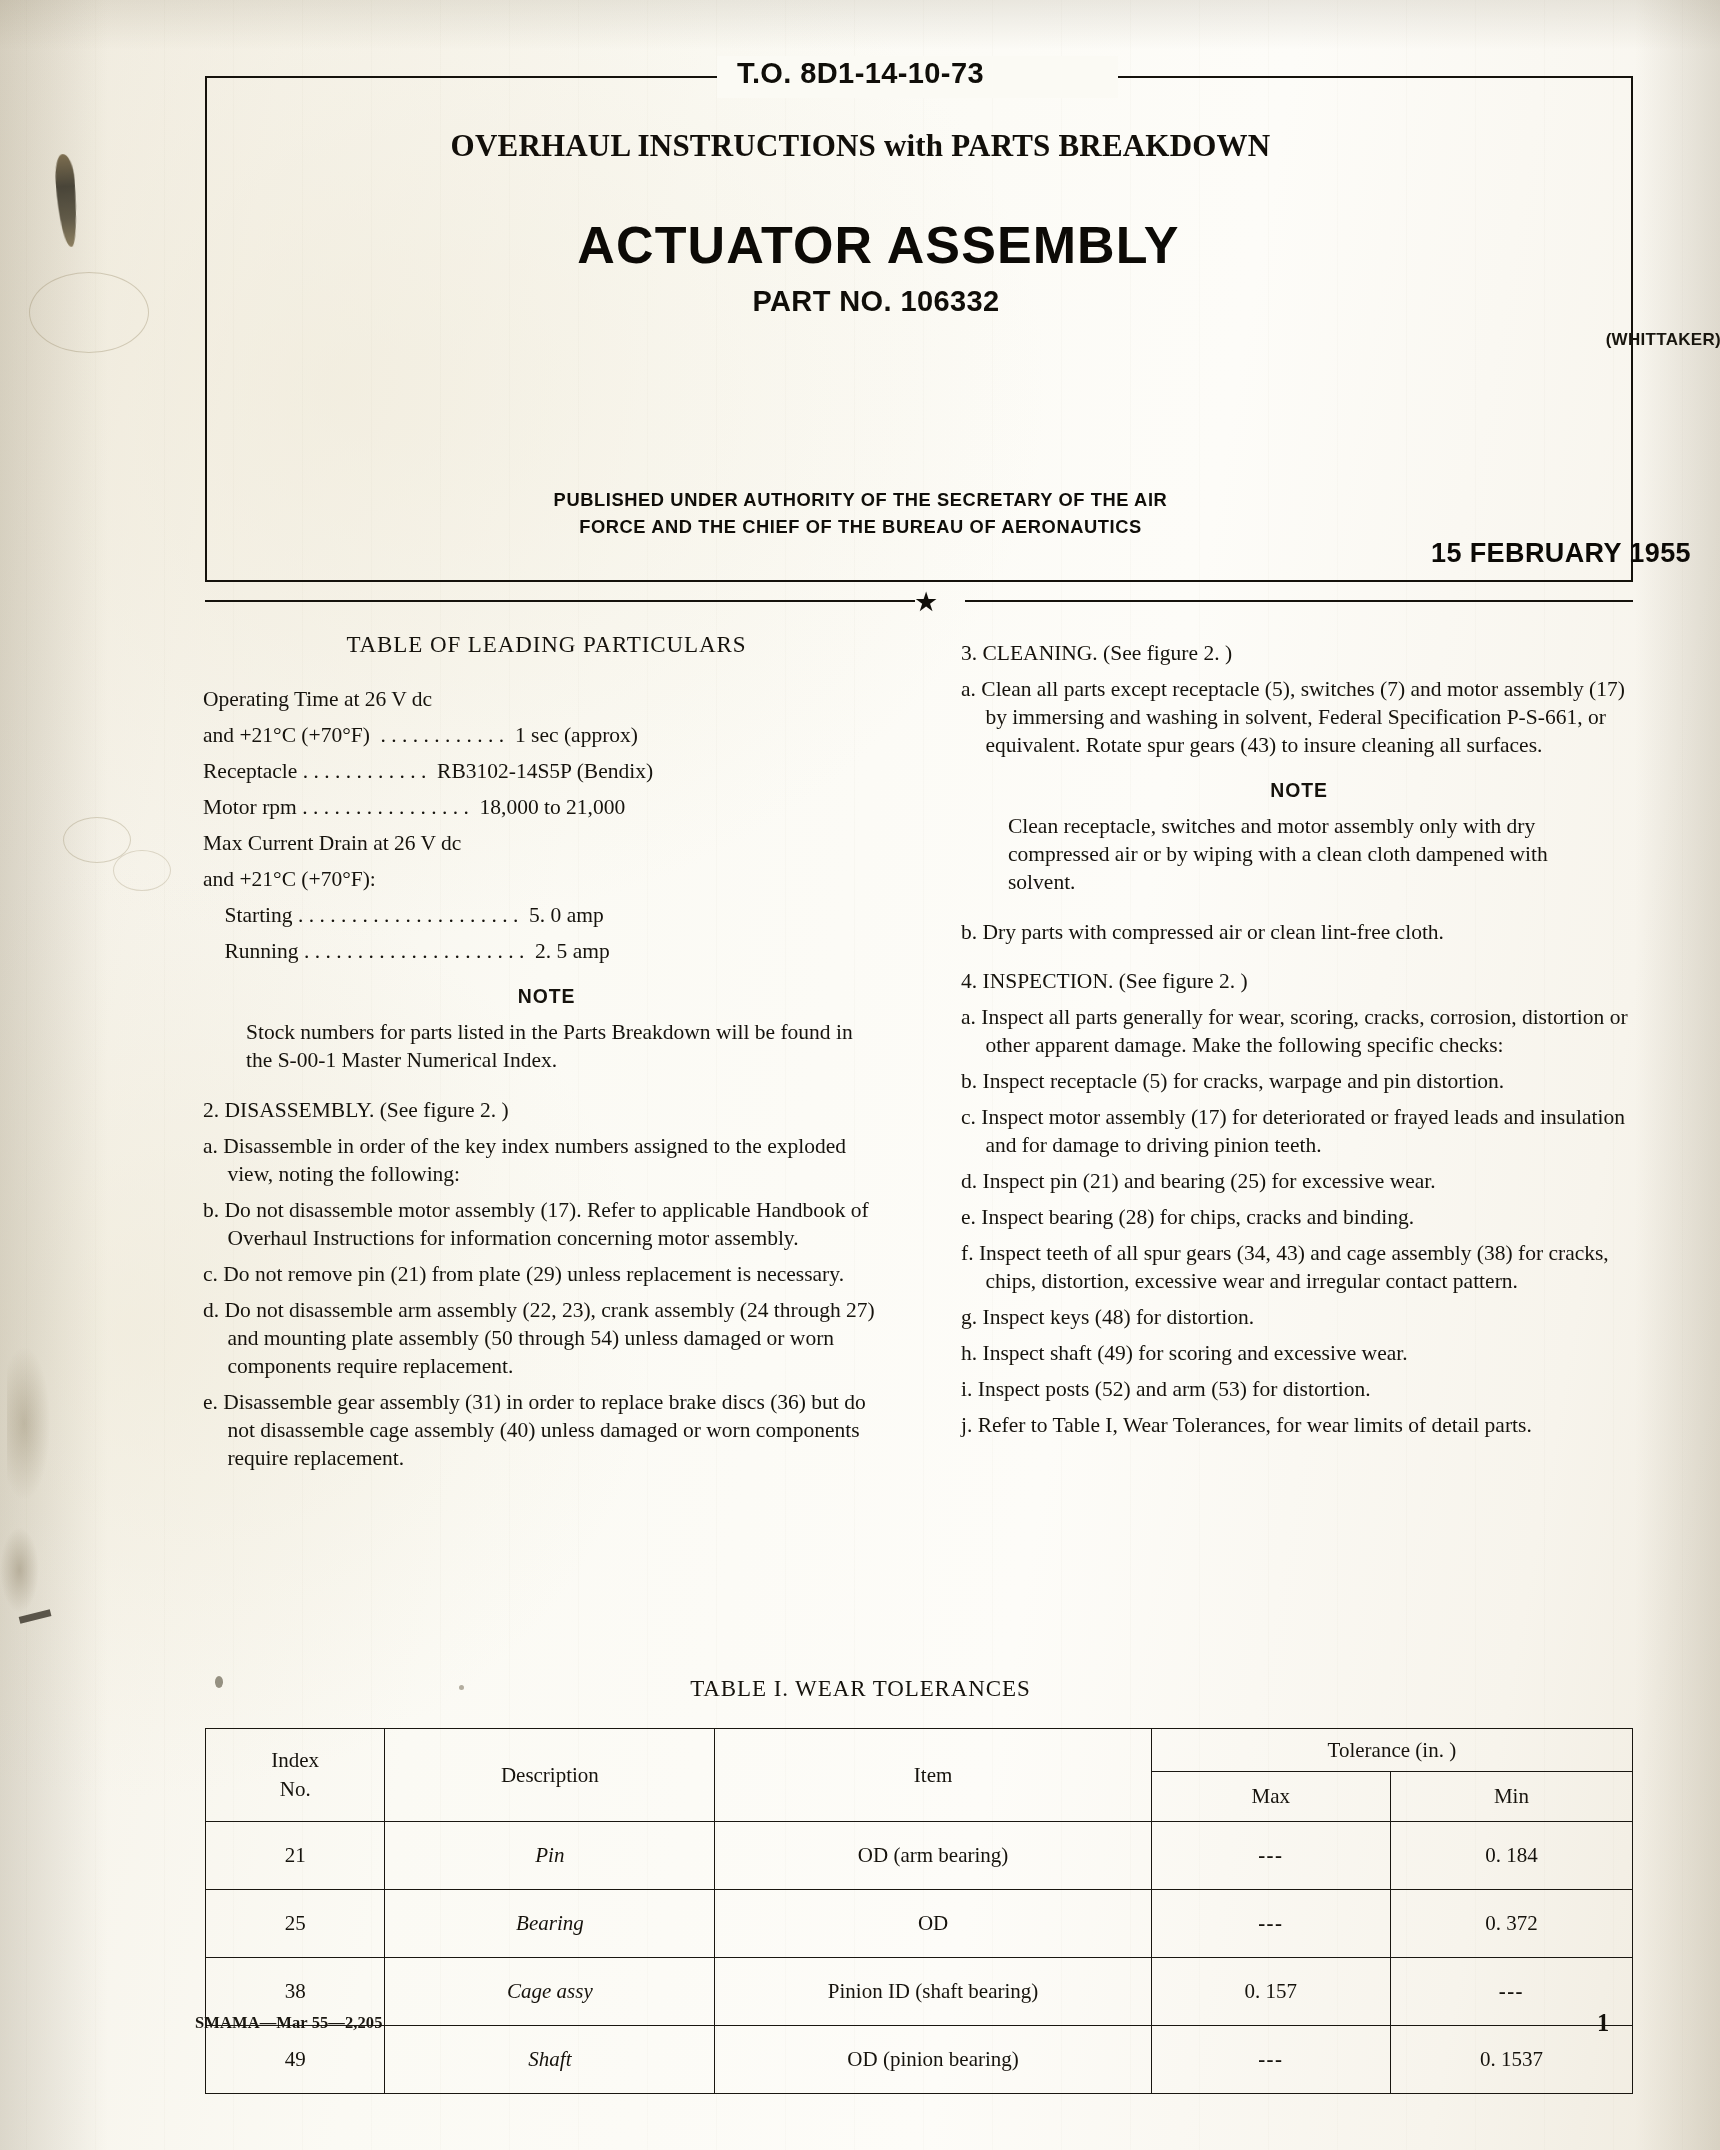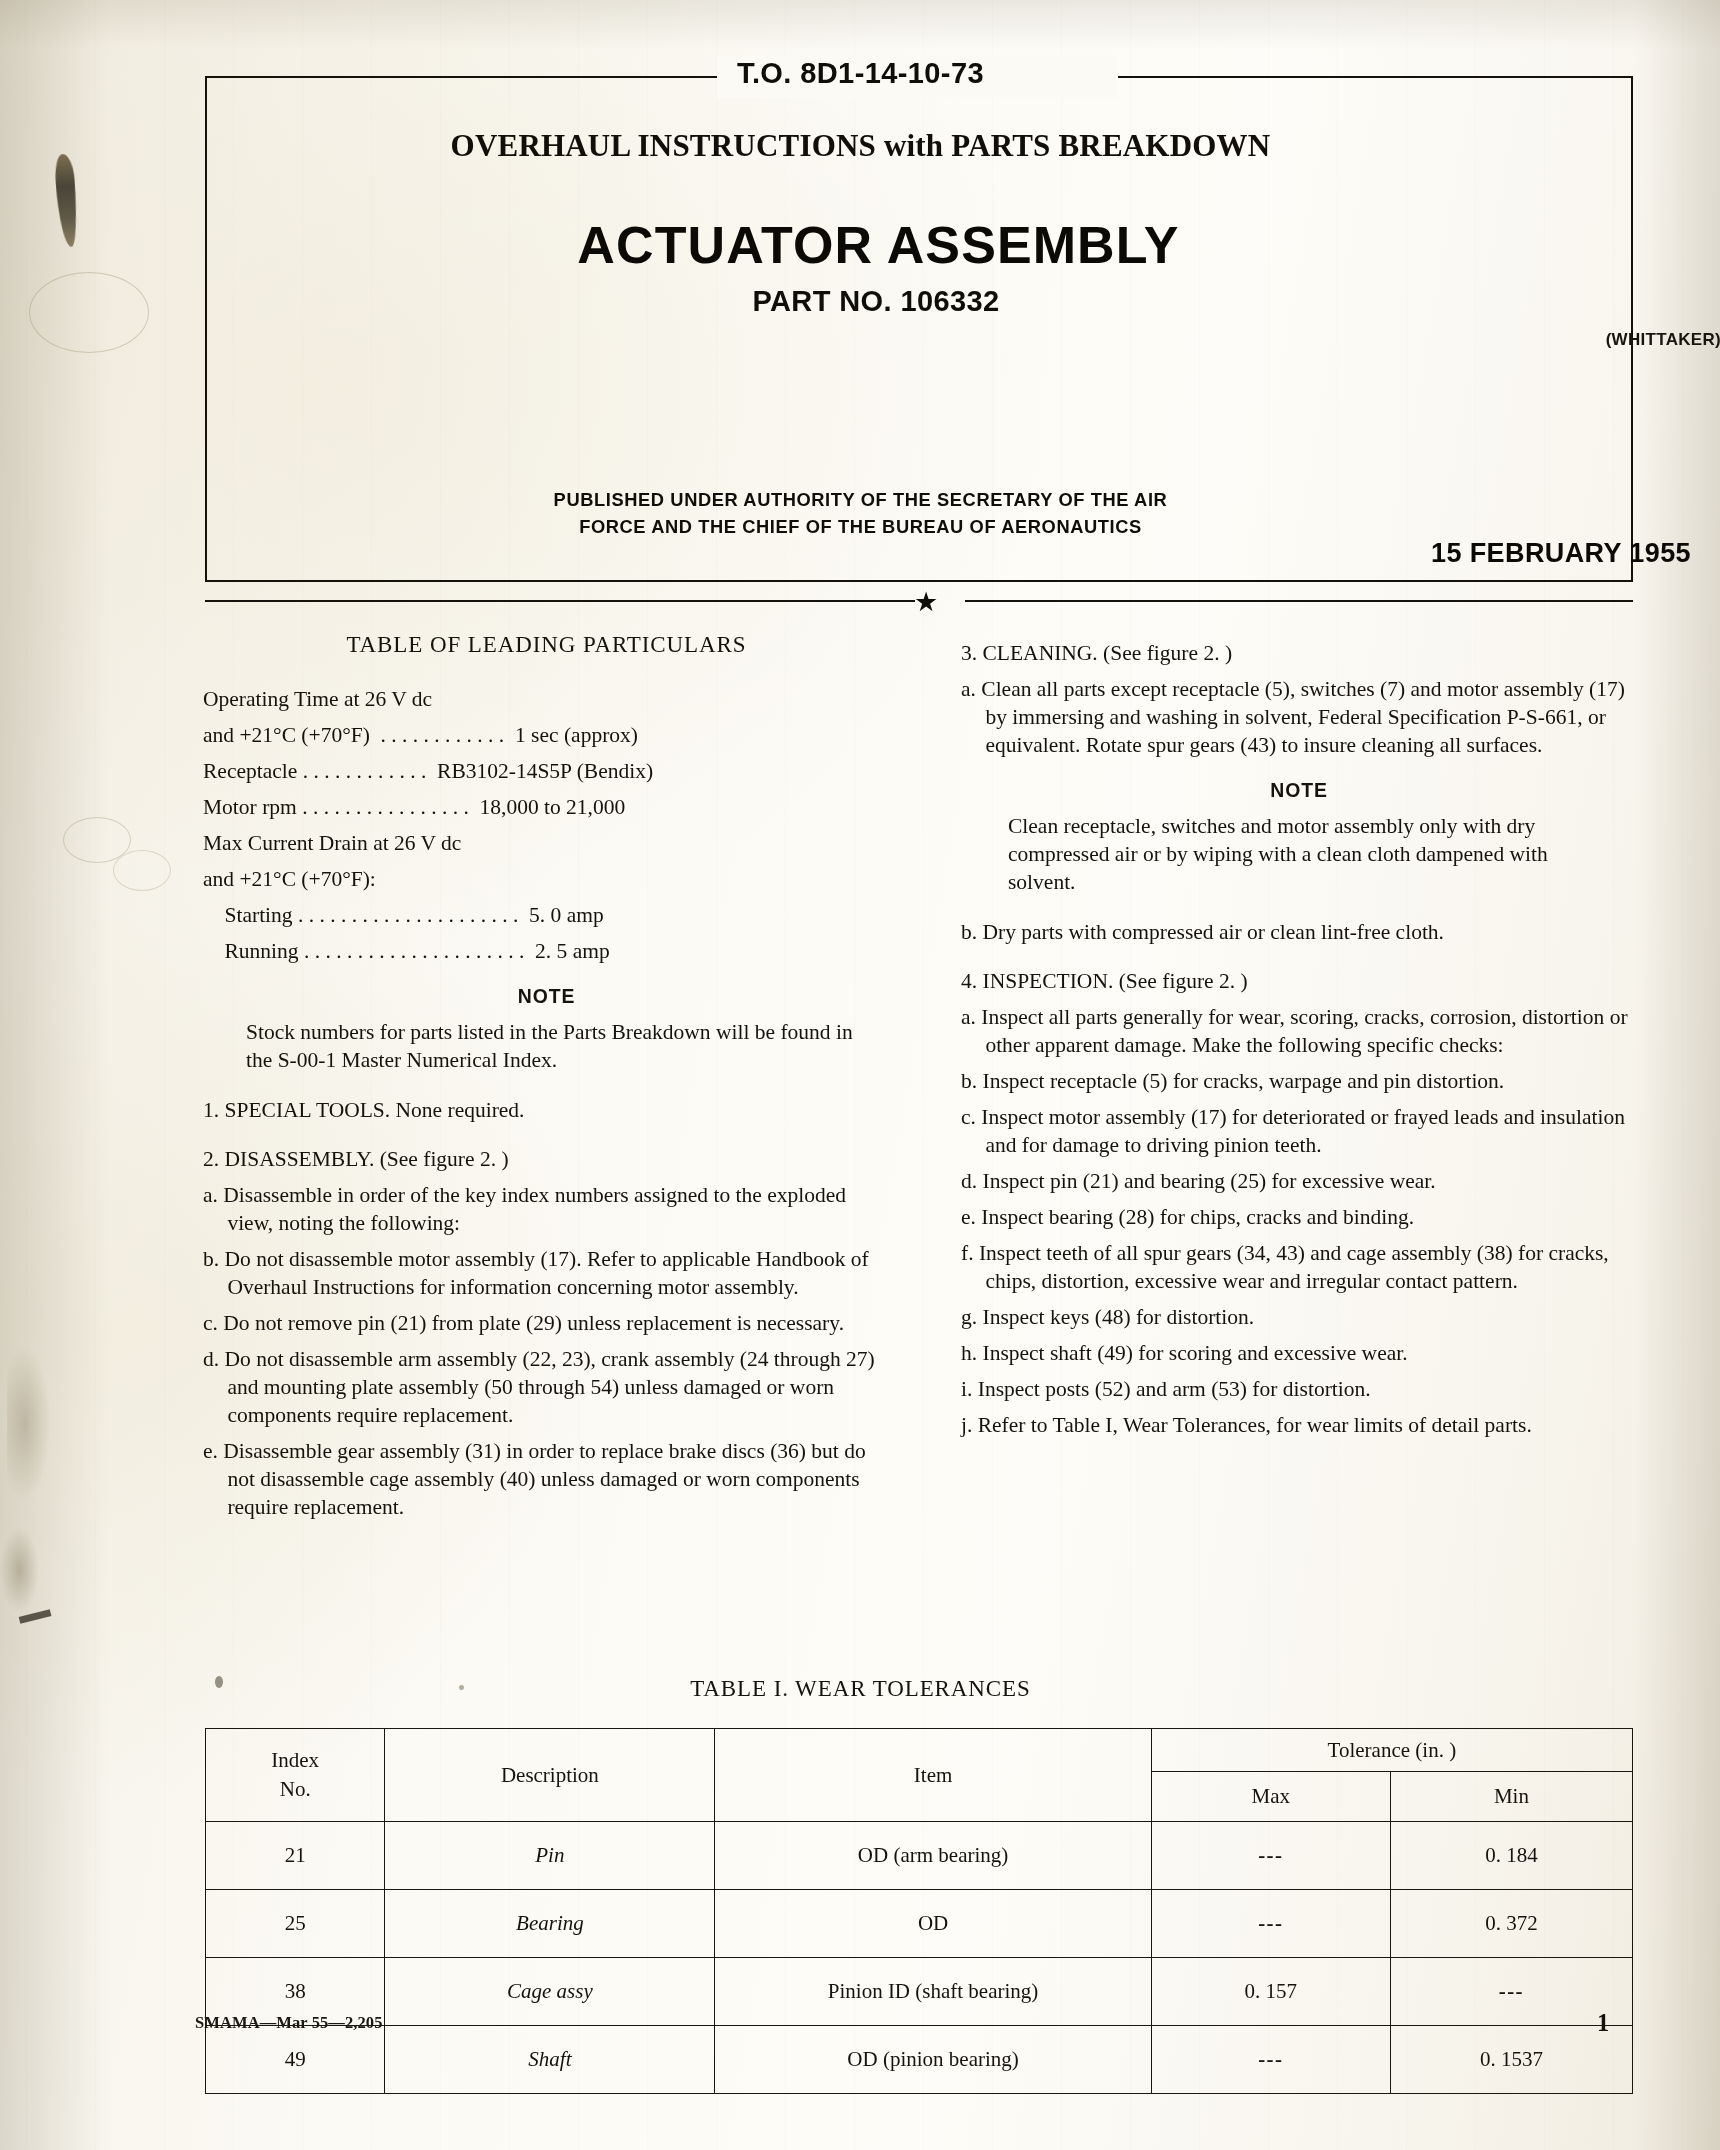--- a/index.html
+++ b/index.html
@@ -335,21 +335,20 @@
     <p class="blk lead-row">Motor rpm . . . . . . . . . . . . . . . .  18,000 to 21,000</p>
     <p class="blk lead-row">Max Current Drain at 26 V dc</p>
     <p class="blk lead-row">and +21°C (+70°F):</p>
     <p class="blk lead-row">    Starting . . . . . . . . . . . . . . . . . . . . .  5. 0 amp</p>
     <p class="blk lead-row">    Running . . . . . . . . . . . . . . . . . . . . .  2. 5 amp</p>
   </div>
 
   <div class="note-head">NOTE</div>
   <p class="blk note-body">Stock numbers for parts listed in the Parts Breakdown will be found in the S-00-1 Master Numerical Index.</p>
 
-  <p class="blk gap">1.  SPECIAL TOOLS.  None required.</p>
 
   <p class="blk gap">2.  DISASSEMBLY.  (See figure 2. )</p>
   <p class="blk ind">a.  Disassemble in order of the key index numbers assigned to the exploded view, noting the following:</p>
   <p class="blk ind">b.  Do not disassemble motor assembly (17).  Refer to applicable Handbook of Overhaul Instructions for information concerning motor assembly.</p>
   <p class="blk ind">c.  Do not remove pin (21) from plate (29) unless replacement is necessary.</p>
   <p class="blk ind">d.  Do not disassemble arm assembly (22, 23), crank assembly (24 through 27) and mounting plate assembly (50 through 54) unless damaged or worn components require replacement.</p>
   <p class="blk ind">e.  Disassemble gear assembly (31) in order to replace brake discs (36) but do not disassemble cage assembly (40) unless damaged or worn components require replacement.</p>
 </div>
 
 <div class="col col-right">

